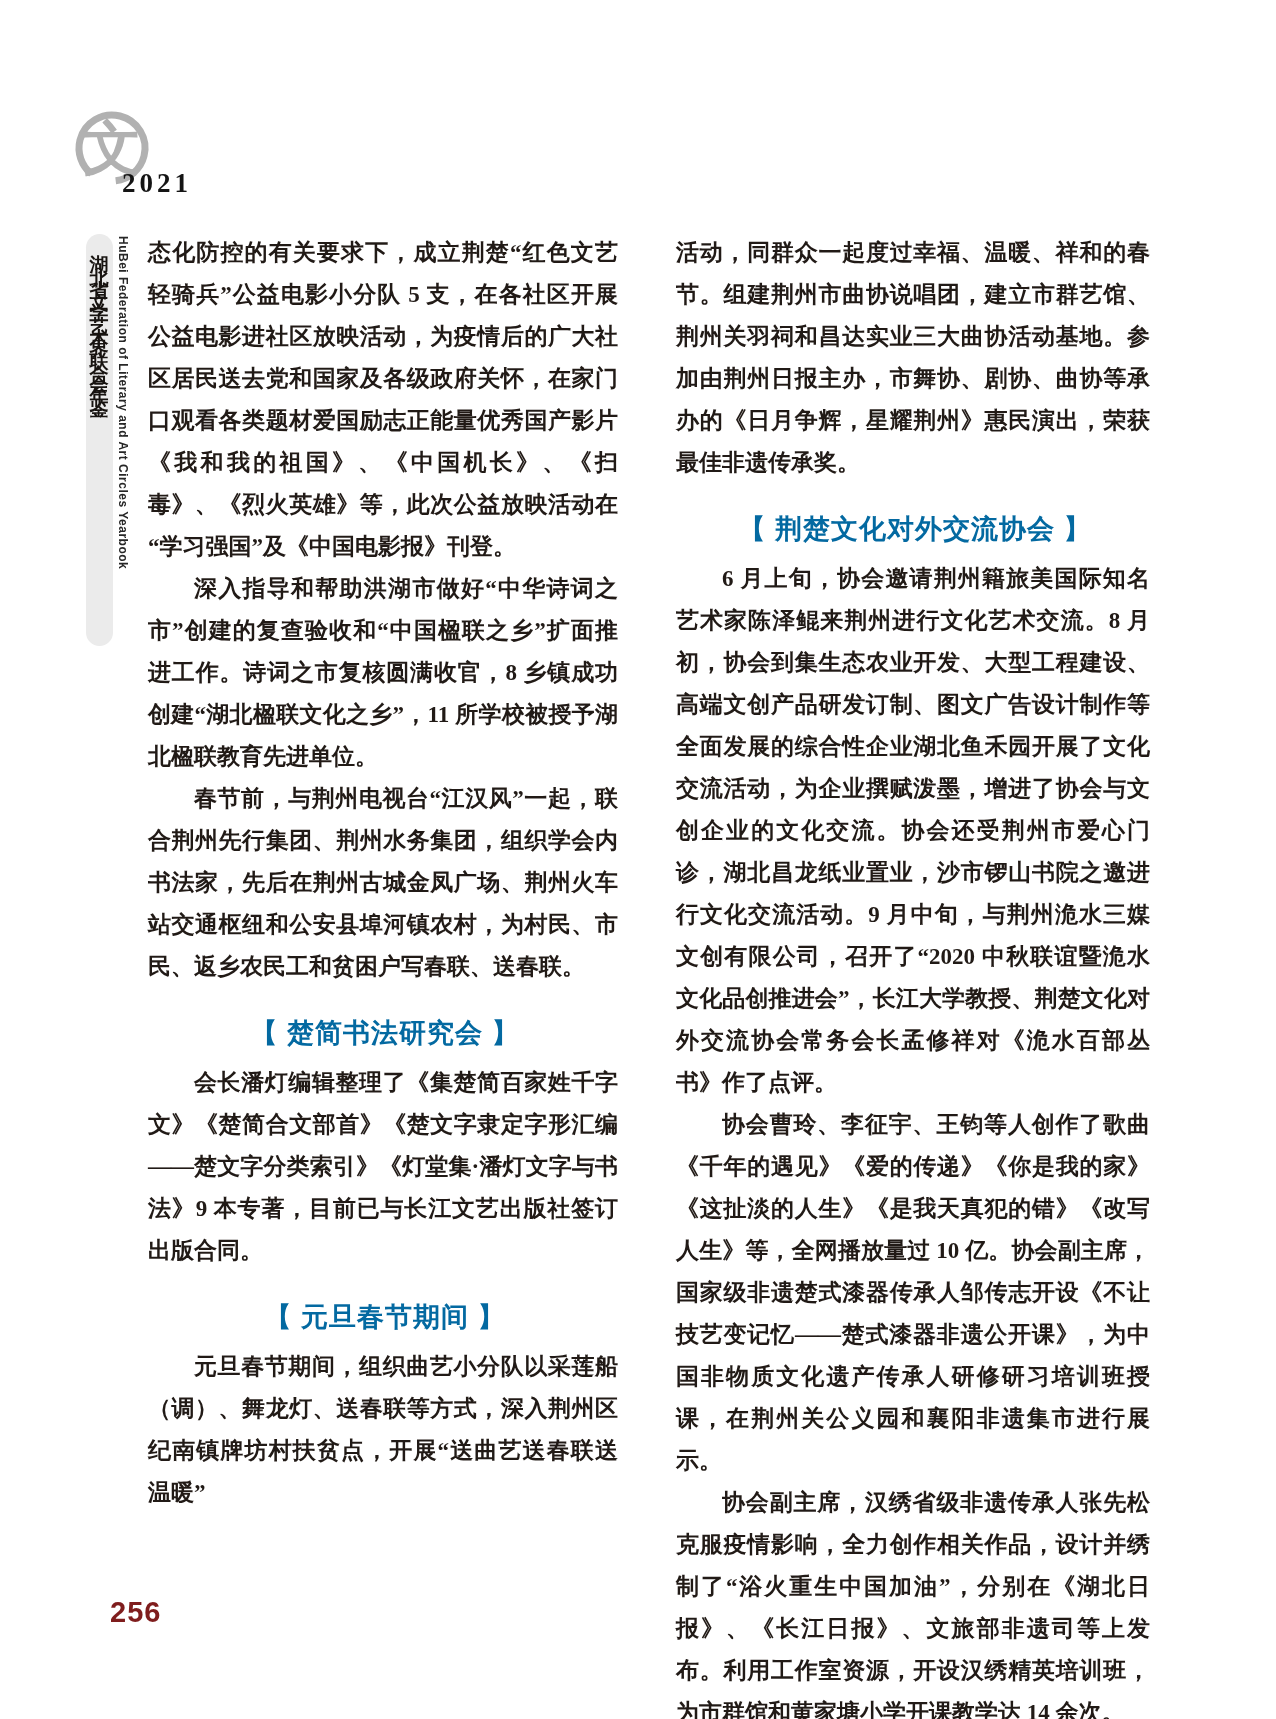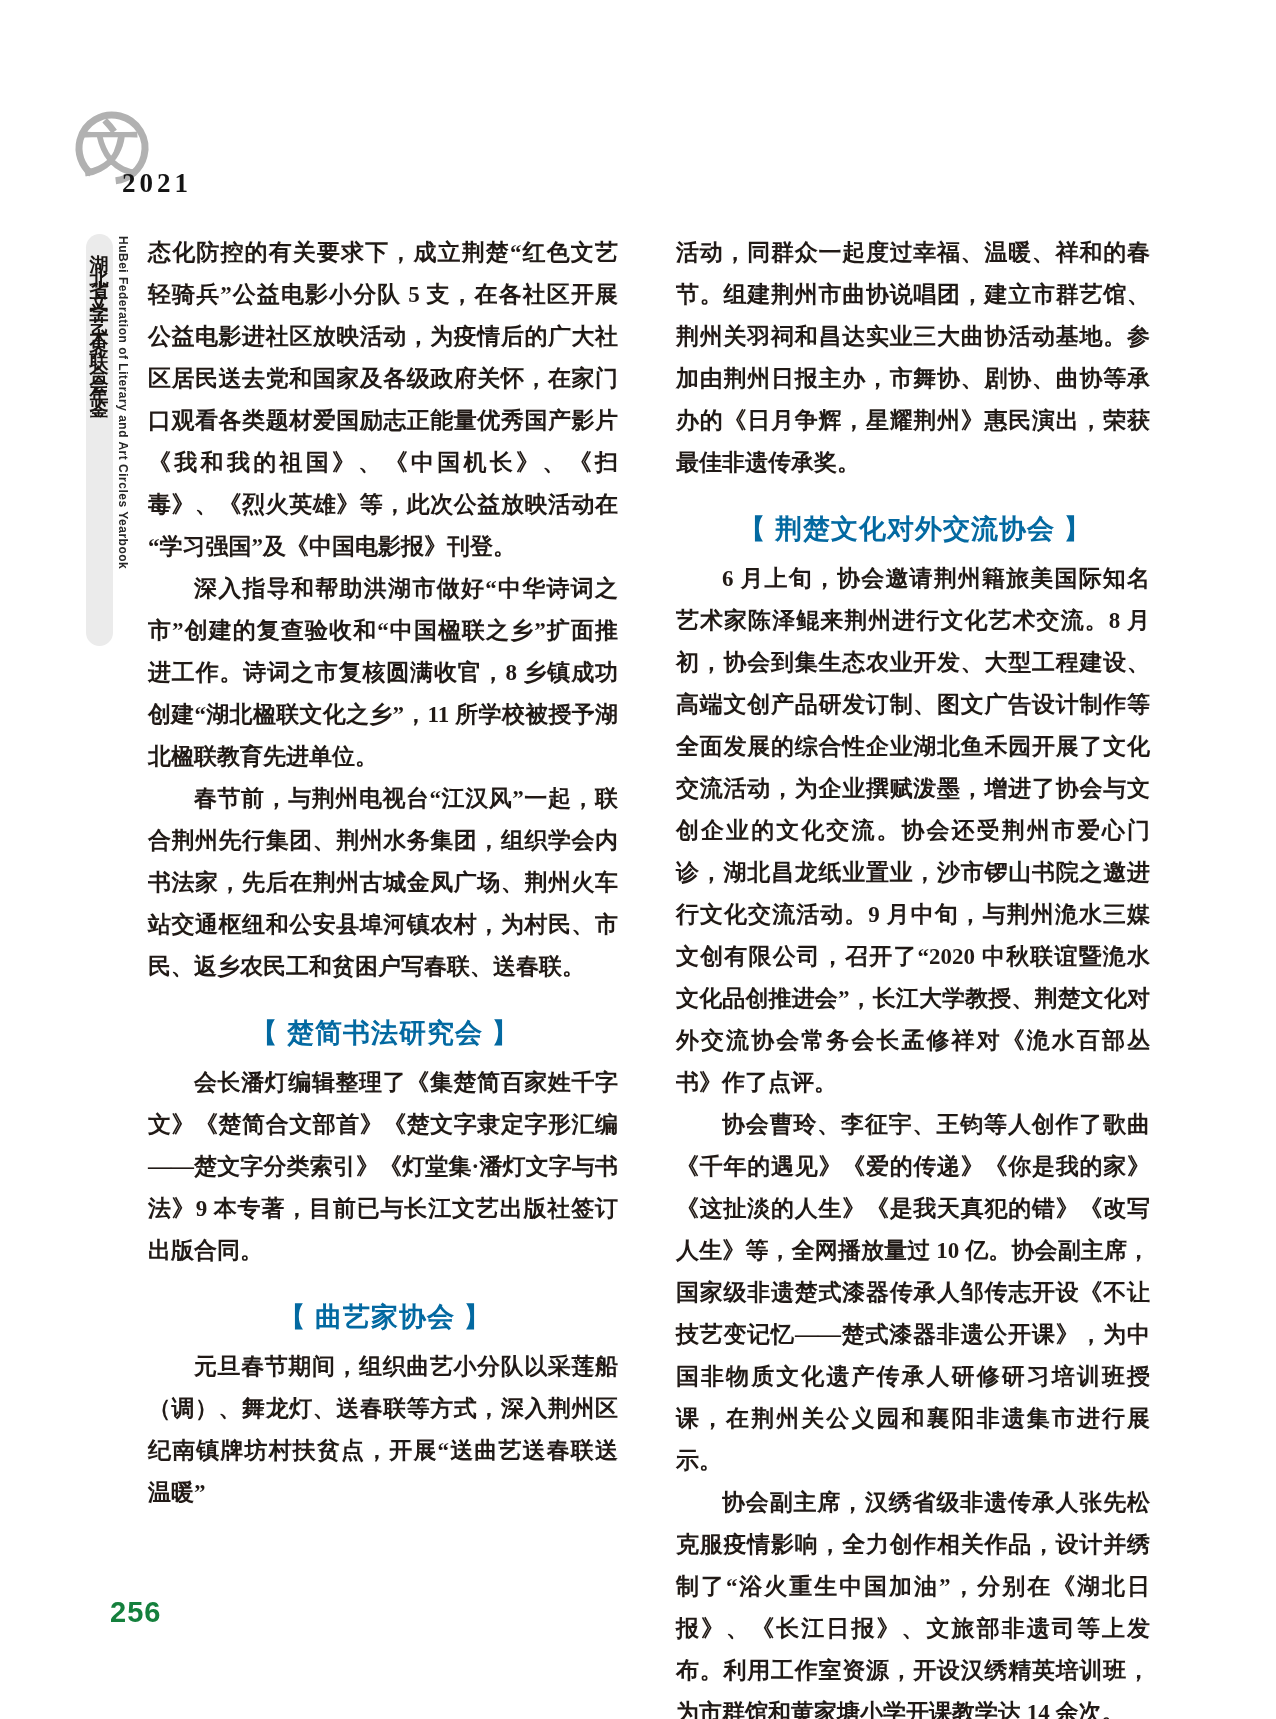--- a/index.html
+++ b/index.html
@@ -56,21 +56,21 @@
   .sec-h{
     margin:25px 0 9px 4px;font-size:27px;line-height:40px;font-weight:bold;
     letter-spacing:1px;color:#0369a1;text-align:center;text-indent:0;
     font-family:Liberation Sans, sans-serif;
   }
   .col > :first-child{margin-top:0;}
 
   
   .page-number{
     position:absolute;left:110px;top:1596px;
-    font-size:29px;font-weight:bold;letter-spacing:1px;color:#15803d;
+    font-size:29px;font-weight:bold;letter-spacing:1px;color:#7f1d1d;
     font-family:"Liberation Sans","DejaVu Sans",sans-serif;
   }
 </style>
 </head>
 <body>
 
 <div class="page">
 
   <svg class="logo" viewBox="0 0 92 92" aria-hidden="true">
     <circle cx="46" cy="44" r="33" fill="none" stroke="#b1b1b1" stroke-width="7" stroke-dasharray="40 26 142" transform="rotate(14 46 44)"></circle>
@@ -85,21 +85,21 @@
     </div>
     <div class="sidebar-en">HuBei Federation of Literary and Art Circles Yearbook</div>
   </div>
 
   <div class="col col-left">
     <p class="body-p">态化防控的有关要求下，成立荆楚“红色文艺轻骑兵”公益电影小分队 5 支，在各社区开展公益电影进社区放映活动，为疫情后的广大社区居民送去党和国家及各级政府关怀，在家门口观看各类题材爱国励志正能量优秀国产影片《我和我的祖国》、《中国机长》、《扫毒》、《烈火英雄》等，此次公益放映活动在“学习强国”及《中国电影报》刊登。</p>
     <p class="body-p ind">深入指导和帮助洪湖市做好“中华诗词之市”创建的复查验收和“中国楹联之乡”扩面推进工作。诗词之市复核圆满收官，8 乡镇成功创建“湖北楹联文化之乡”，11 所学校被授予湖北楹联教育先进单位。</p>
     <p class="body-p ind">春节前，与荆州电视台“江汉风”一起，联合荆州先行集团、荆州水务集团，组织学会内书法家，先后在荆州古城金凤广场、荆州火车站交通枢纽和公安县埠河镇农村，为村民、市民、返乡农民工和贫困户写春联、送春联。</p>
     <p class="sec-h">【 楚简书法研究会 】</p>
     <p class="body-p ind">会长潘灯编辑整理了《集楚简百家姓千字文》《楚简合文部首》《楚文字隶定字形汇编——楚文字分类索引》《灯堂集·潘灯文字与书法》9 本专著，目前已与长江文艺出版社签订出版合同。</p>
-    <p class="sec-h">【 曲艺家协会 】</p>
+    <p class="sec-h">【 元旦春节期间 】</p>
     <p class="body-p ind">元旦春节期间，组织曲艺小分队以采莲船（调）、舞龙灯、送春联等方式，深入荆州区纪南镇牌坊村扶贫点，开展“送曲艺送春联送温暖”</p>
   </div>
 
   <div class="col col-right">
     <p class="body-p">活动，同群众一起度过幸福、温暖、祥和的春节。组建荆州市曲协说唱团，建立市群艺馆、荆州关羽祠和昌达实业三大曲协活动基地。参加由荆州日报主办，市舞协、剧协、曲协等承办的《日月争辉，星耀荆州》惠民演出，荣获最佳非遗传承奖。</p>
     <p class="sec-h">【 荆楚文化对外交流协会 】</p>
     <p class="body-p ind">6 月上旬，协会邀请荆州籍旅美国际知名艺术家陈泽鲲来荆州进行文化艺术交流。8 月初，协会到集生态农业开发、大型工程建设、高端文创产品研发订制、图文广告设计制作等全面发展的综合性企业湖北鱼禾园开展了文化交流活动，为企业撰赋泼墨，增进了协会与文创企业的文化交流。协会还受荆州市爱心门诊，湖北昌龙纸业置业，沙市锣山书院之邀进行文化交流活动。9 月中旬，与荆州洈水三媒文创有限公司，召开了“2020 中秋联谊暨洈水文化品创推进会”，长江大学教授、荆楚文化对外交流协会常务会长孟修祥对《洈水百部丛书》作了点评。</p>
     <p class="body-p ind">协会曹玲、李征宇、王钧等人创作了歌曲《千年的遇见》《爱的传递》《你是我的家》《这扯淡的人生》《是我天真犯的错》《改写人生》等，全网播放量过 10 亿。协会副主席，国家级非遗楚式漆器传承人邹传志开设《不让技艺变记忆——楚式漆器非遗公开课》，为中国非物质文化遗产传承人研修研习培训班授课，在荆州关公义园和襄阳非遗集市进行展示。</p>
     <p class="body-p ind">协会副主席，汉绣省级非遗传承人张先松克服疫情影响，全力创作相关作品，设计并绣制了“浴火重生中国加油”，分别在《湖北日报》、《长江日报》、文旅部非遗司等上发布。利用工作室资源，开设汉绣精英培训班，为市群馆和黄家塘小学开课教学达 14 余次。</p>
   </div>

